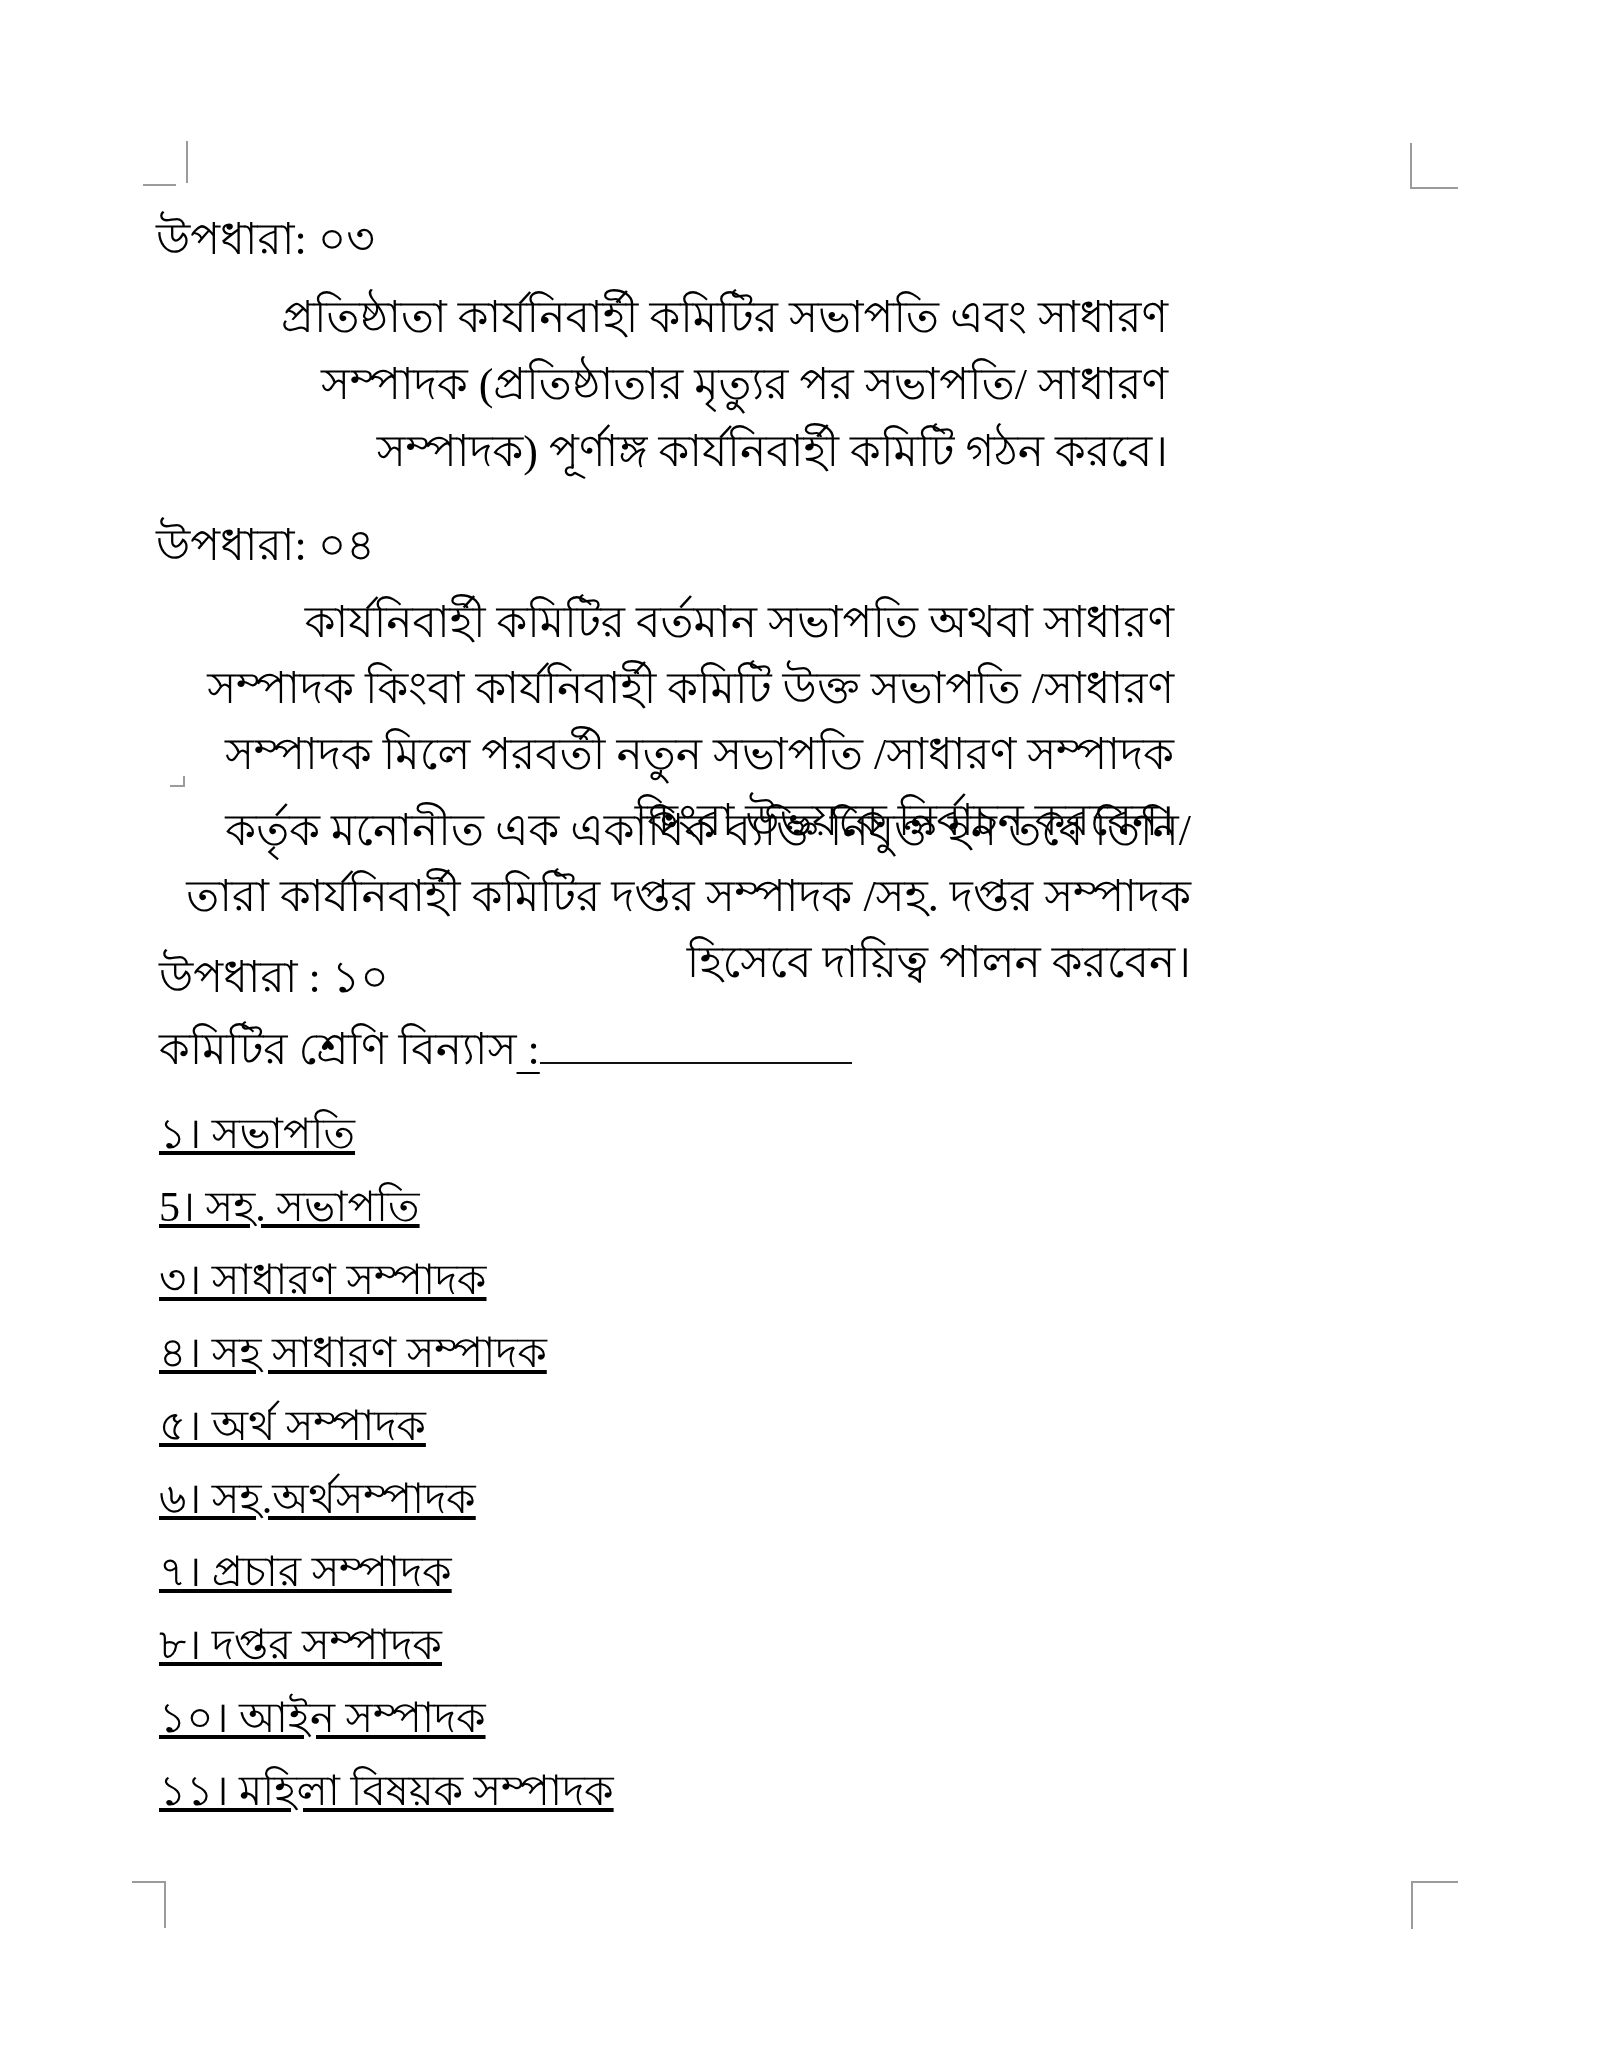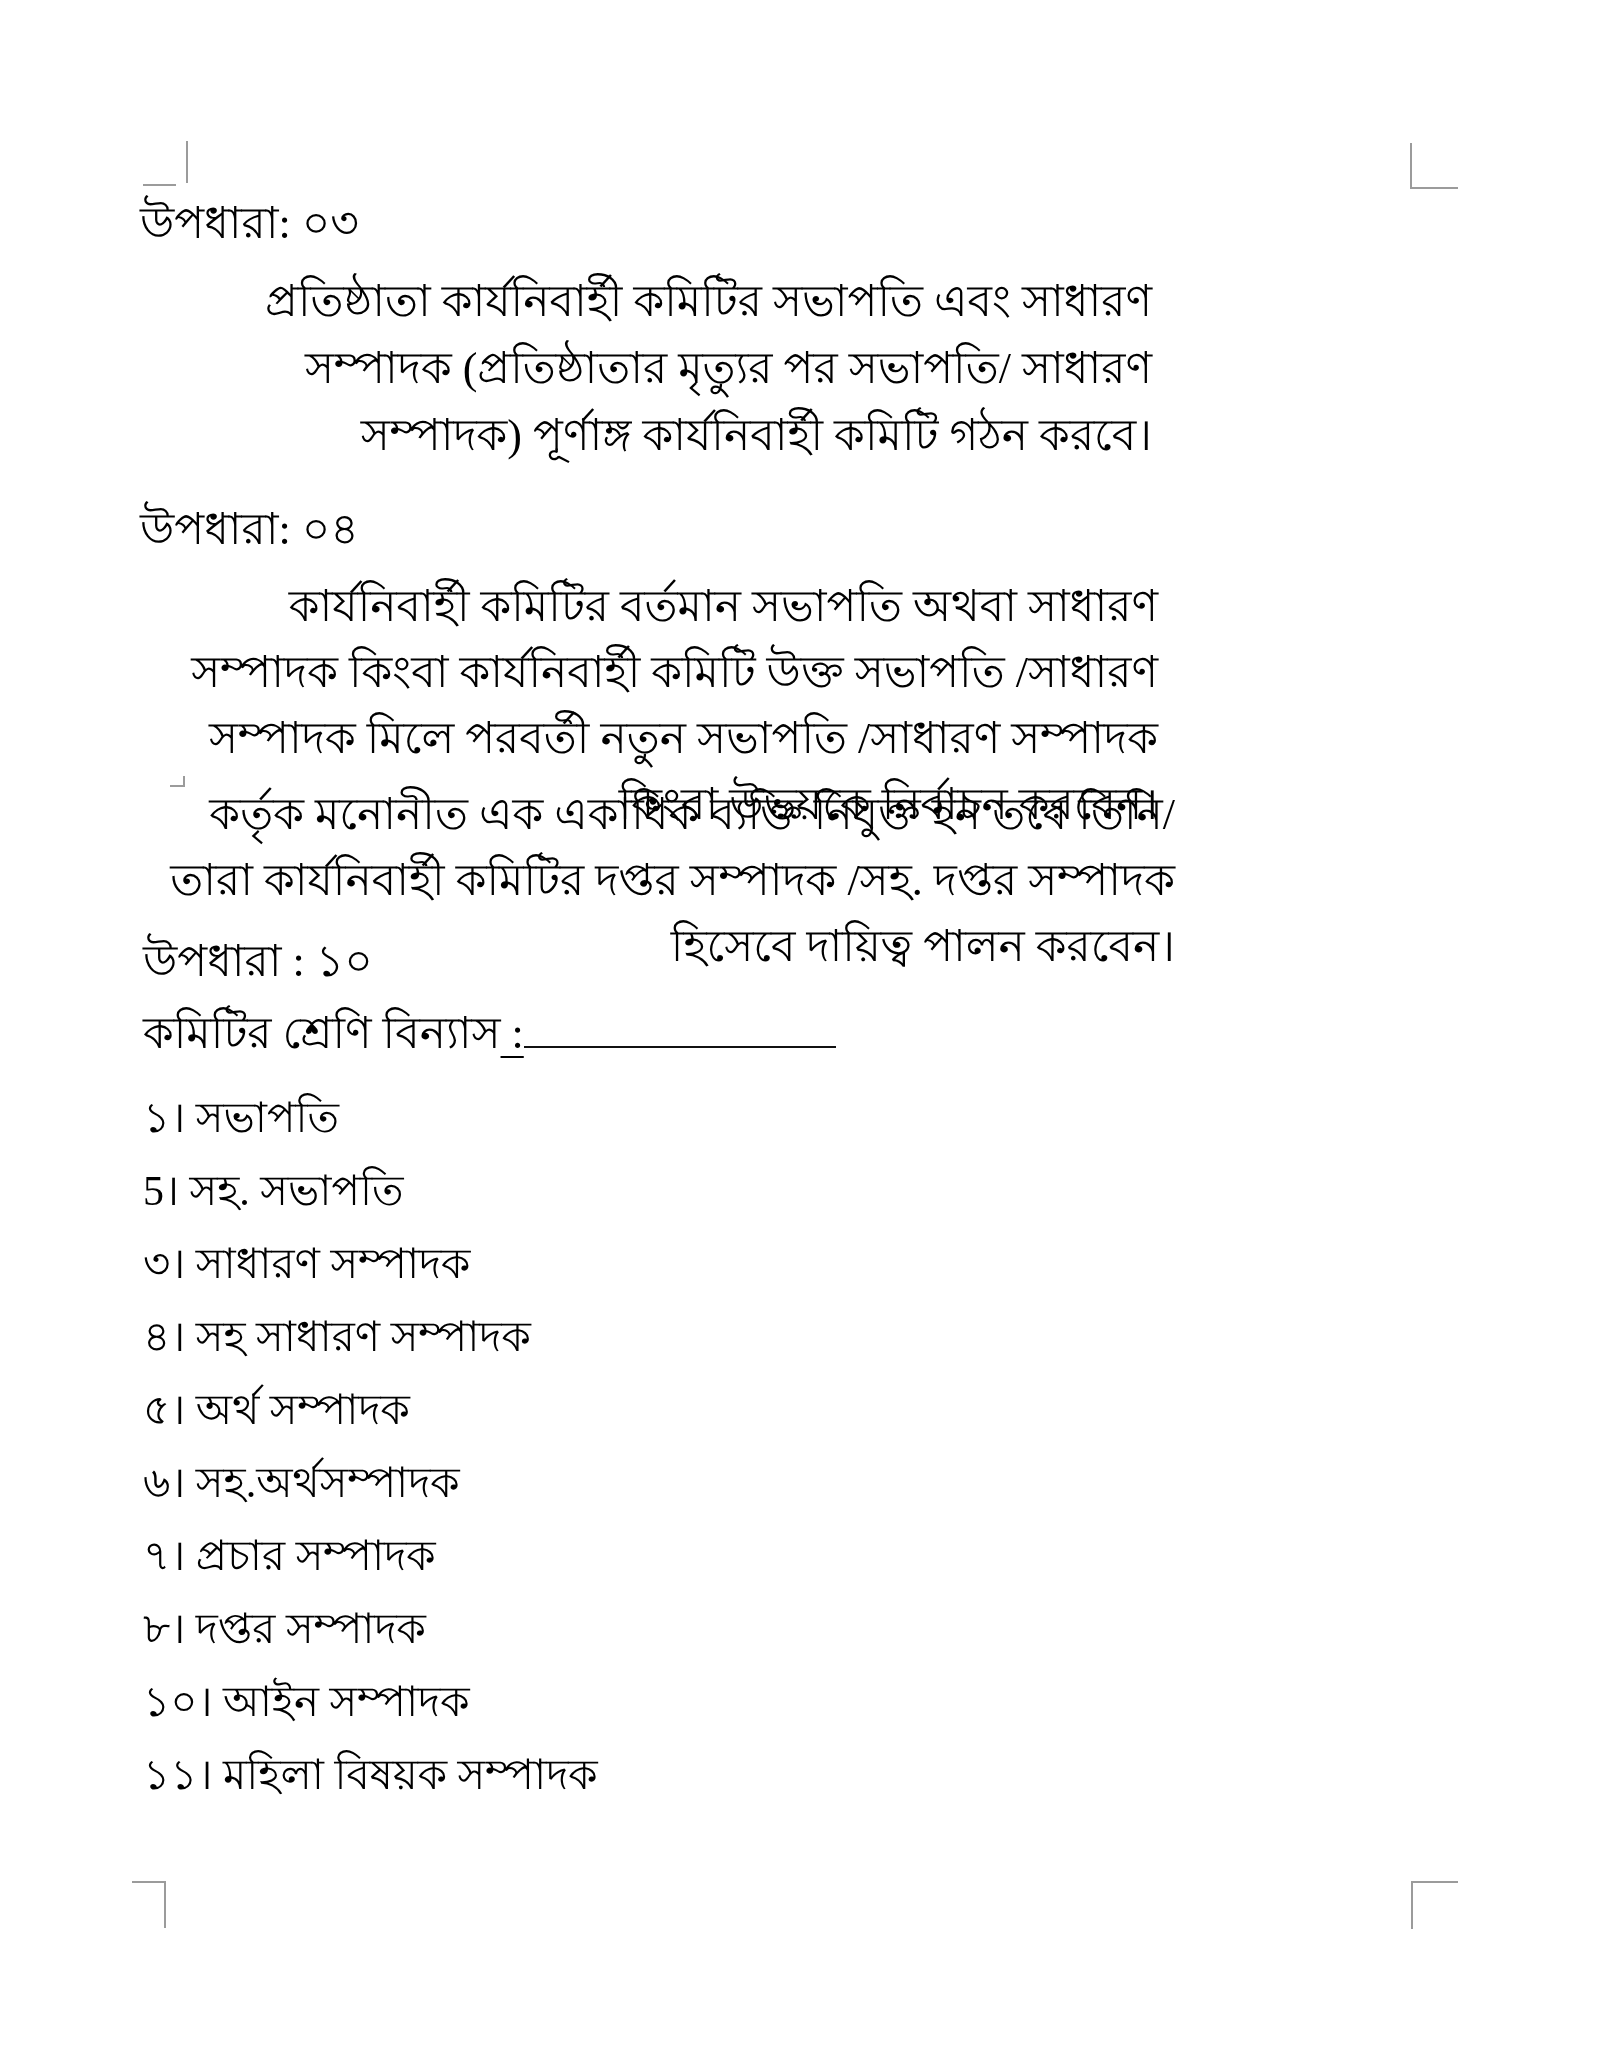--- a/index.html
+++ b/index.html
@@ -8,21 +8,21 @@
     background: #ffffff;
   }
   body {
     position: relative;
     width: 1600px;
     height: 2072px;
     font-family: "Liberation Serif", "DejaVu Serif", serif;
     color: #000000;
     overflow: hidden;
   }
-  .abs { position: absolute; margin: 0; }
+  .abs { position: absolute; margin: 16px; }
 
   
   .heading {
     font-size: 44px;
     line-height: 56px;
     font-weight: normal;
     white-space: nowrap;
   }
   .para {
     font-size: 44px;
@@ -57,20 +57,21 @@
   
   .roles-list {
     left: 143px; top: 1082px;
     list-style: none;
     padding: 0;
     font-size: 42px;
   }
   .roles-list li {
     line-height: 73px;
     white-space: nowrap;
+    text-decoration: underline;
   }
 
   
   .mark { position: absolute; }
   .mark-tl-v { left: 186px; top: 141px; width: 0;  height: 42px; border-left: 2px solid #9b9b9b; }
   .mark-tl-h { left: 143px; top: 184px; width: 33px; height: 0;  border-top: 2px solid #9b9b9b; }
   .mark-tr   { left: 1410px; top: 143px; width: 46px; height: 44px; border-left: 2px solid #9b9b9b; border-bottom: 2px solid #9b9b9b; }
   .mark-bl   { left: 132px; top: 1881px; width: 32px; height: 45px; border-top: 2px solid #9b9b9b; border-right: 2px solid #9b9b9b; }
   .mark-br   { left: 1411px; top: 1881px; width: 45px; height: 46px; border-top: 2px solid #9b9b9b; border-left: 2px solid #9b9b9b; }
   .mark-anchor { left: 170px; top: 776px; width: 13px; height: 9px; border-right: 2px solid #9b9b9b; border-bottom: 2px solid #9b9b9b; }

